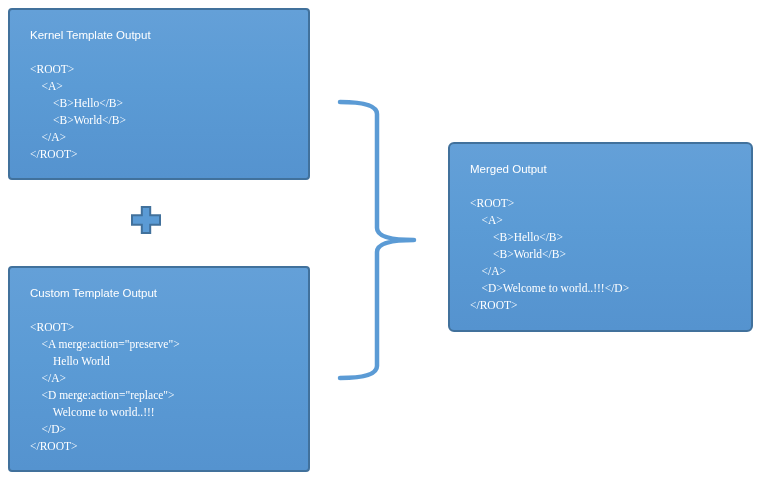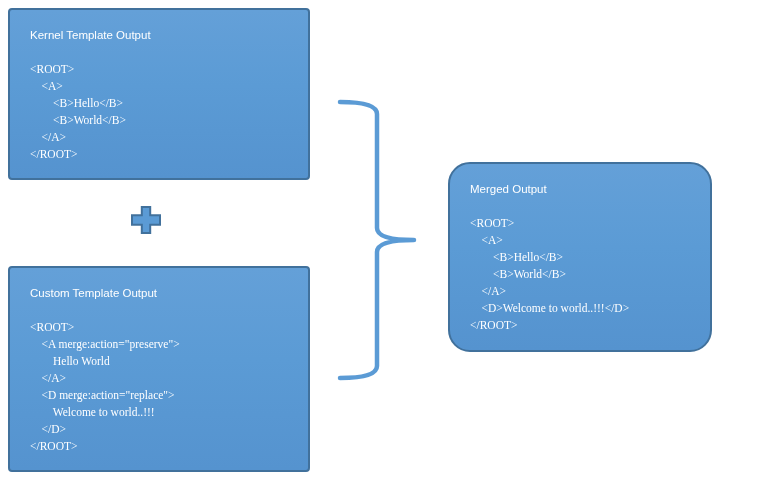--- a/index.html
+++ b/index.html
@@ -32,21 +32,21 @@
   }
   .box-code {
     font-family: Liberation Serif, serif;
     font-size: 11.5px;
     line-height: 17px;
     margin: 0;
     white-space: pre;
   }
   .kernel-box { left: 8px;   top: 8px;   width: 302px; height: 172px; }
   .custom-box { left: 8px;   top: 266px; width: 302px; height: 206px; }
-  .merged-box { left: 448px; top: 142px; width: 264px; height: 190px; border-radius: 22px; margin-top: 20px; }
+  .merged-box { left: 448px; top: 142px; width: 305px; height: 190px; border-radius: 6px; }
   .plus-shape  { position: absolute; left: 131px; top: 206px; }
   .brace-shape { position: absolute; left: 330px; top: 95px; }
 </style>
 </head>
 <body>
 
 <div class="canvas">
 
   <div class="box kernel-box">
     <div class="box-title">Kernel Template Output</div>

